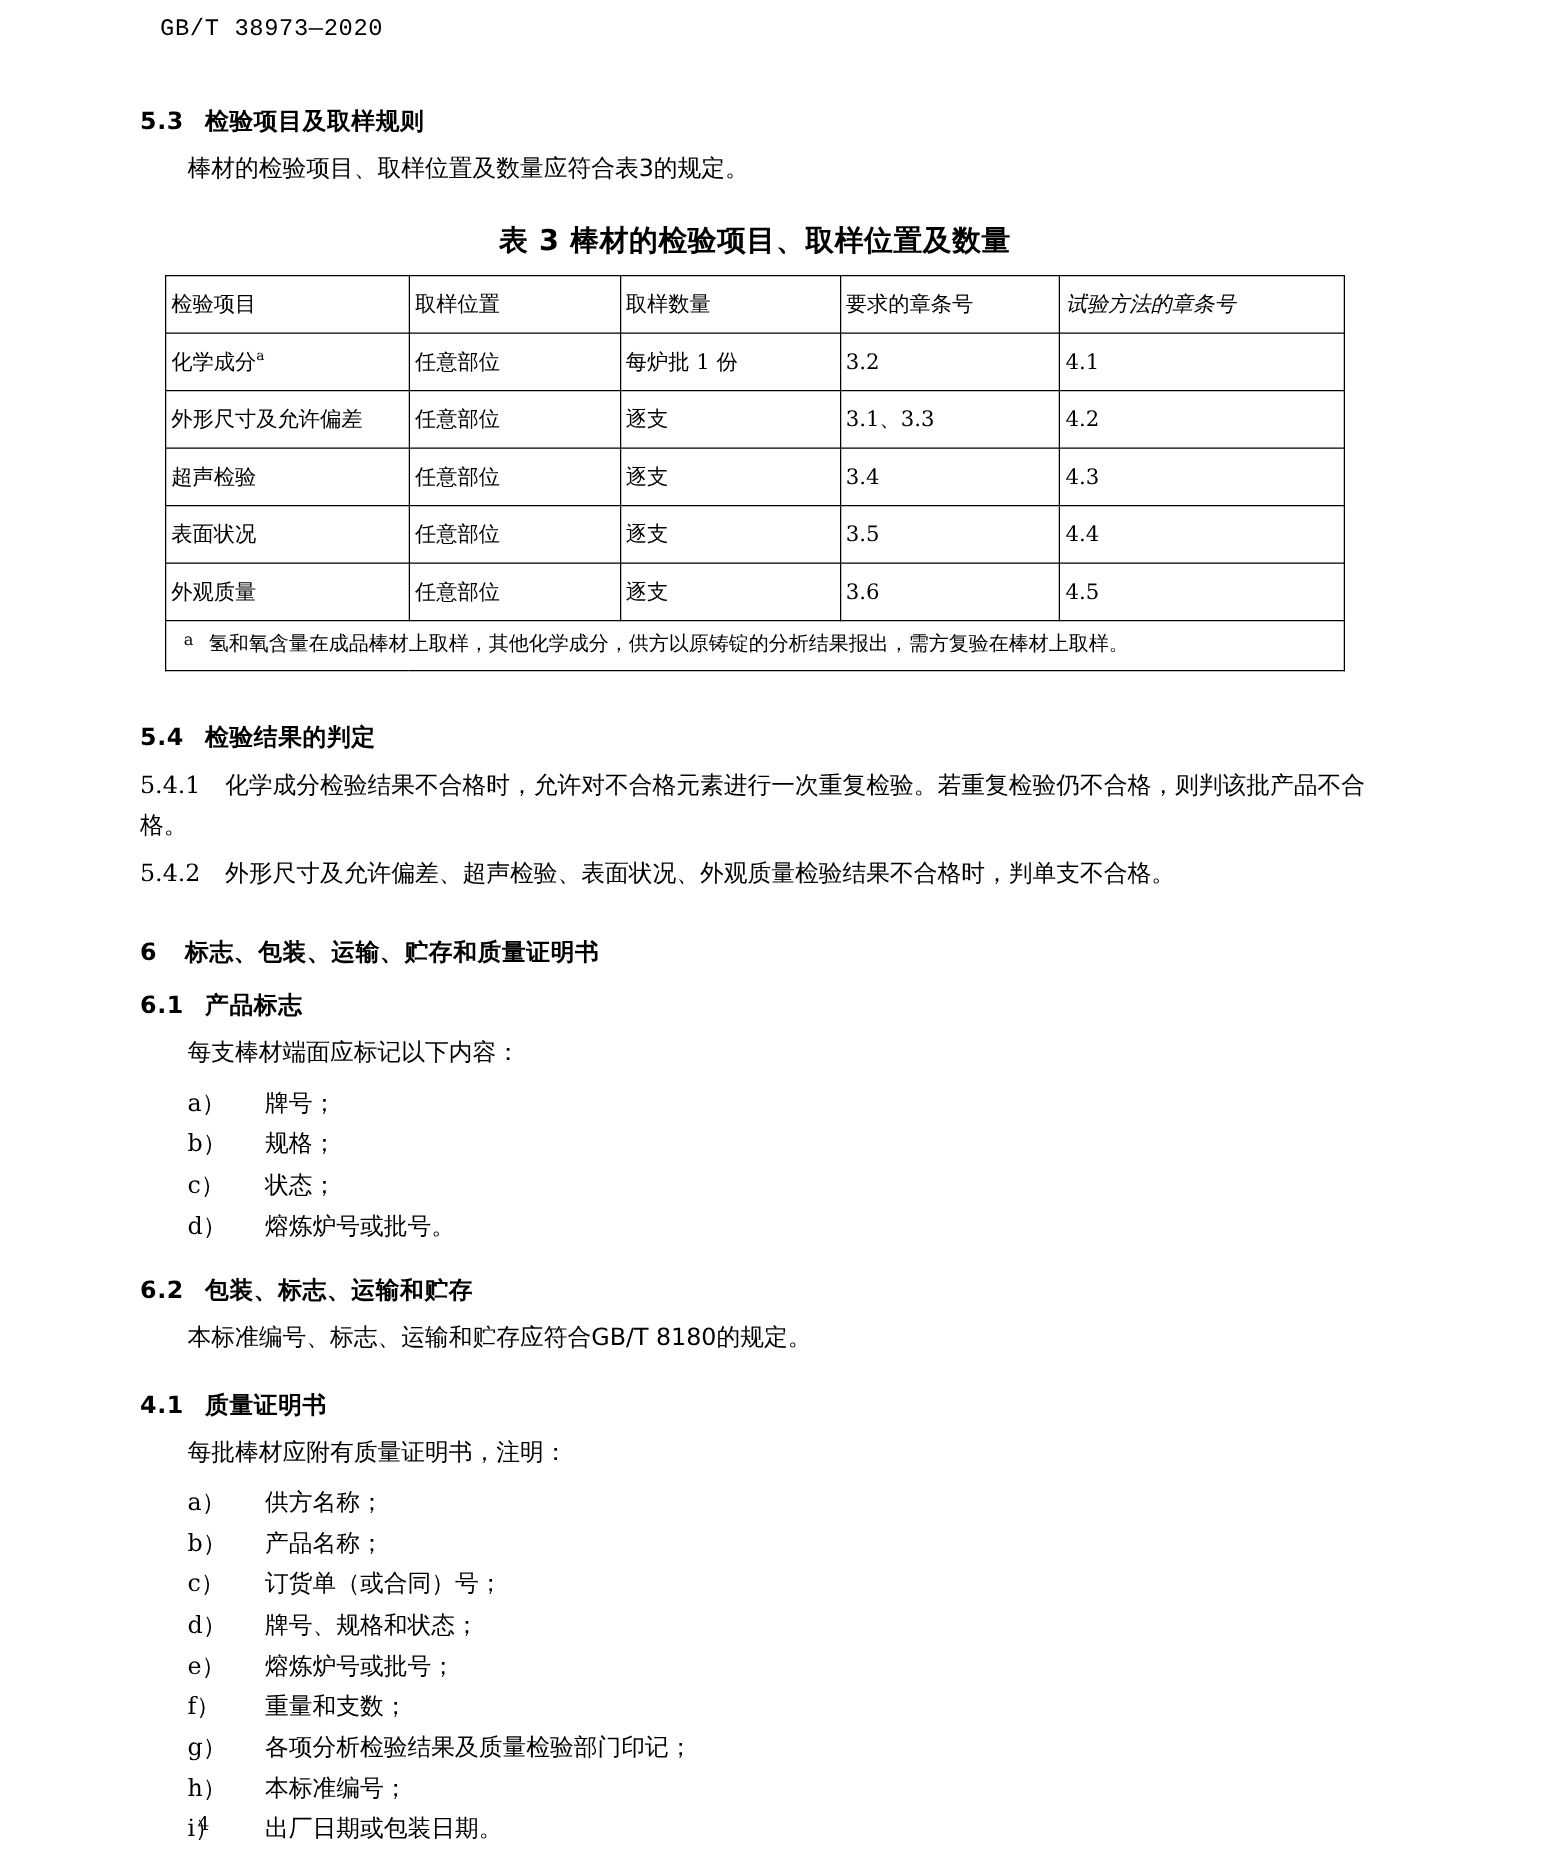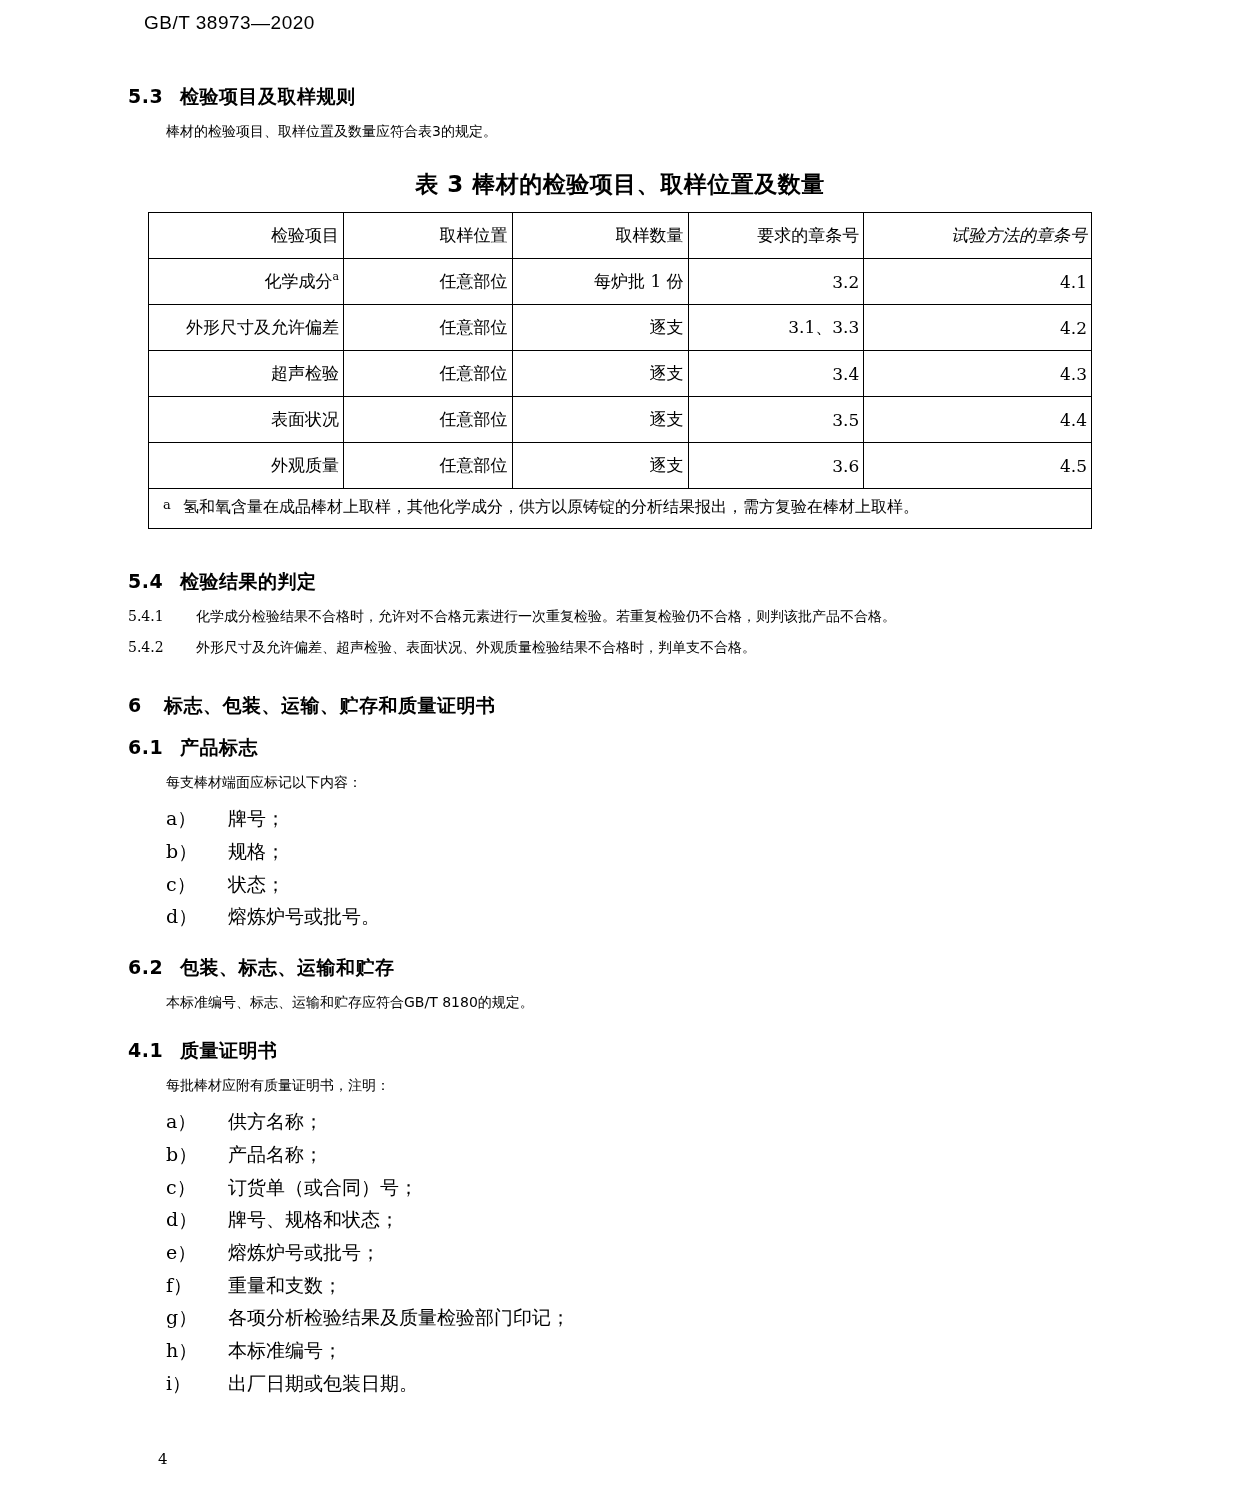--- a/index.html
+++ b/index.html
@@ -20,27 +20,26 @@
     height: 1491px;
     box-sizing: border-box;
     padding: 0;
   }
   .header {
     position: absolute;
     top: 12px;
     left: 128px;
     font-size: 19px;
     letter-spacing: 0.5px;
-    font-family: Liberation Sans, sans-serif;
-    margin-left: 16px;
+    font-family: Liberation Mono, monospace;
   }
   .content {
     position: absolute;
     top: 70px;
-    left: 128px;
+    left: 112px;
     width: 984px;
   }
   .h2 {
     font-size: 19px;
     font-weight: bold;
     margin: 14px 0 10px 0;
     letter-spacing: 0.5px;
   }
   .h2 .num {
     display: inline-block;
@@ -50,21 +49,21 @@
     font-size: 19px;
     font-weight: bold;
     margin: 34px 0 16px 0;
     letter-spacing: 0.5px;
   }
   .h1 .num {
     display: inline-block;
     min-width: 36px;
   }
   .para {
-    font-size: 14px;
+    font-size: 19px;
     line-height: 1.65;
     margin: 8px 0;
     text-indent: 38px;
   }
   .para.noindent {
     text-indent: 0;
   }
   .para .lbl {
     display: inline-block;
     min-width: 68px;
@@ -78,21 +77,21 @@
     letter-spacing: 0.5px;
   }
   table.tbl3 {
     border-collapse: collapse;
     width: 944px;
     margin: 0 auto;
     font-size: 17px;
   }
   table.tbl3 td, table.tbl3 th {
     border: 1px solid #000;
-    text-align: right;
+    text-align: left;
     padding: 11px 4px;
     font-weight: normal;
     font-family: "DejaVu Serif", "Liberation Serif", serif;
   }
   table.tbl3 th {
     font-size: 17px;
   }
   table.tbl3 td.note {
     text-align: left;
     padding: 8px 10px 10px 34px;

